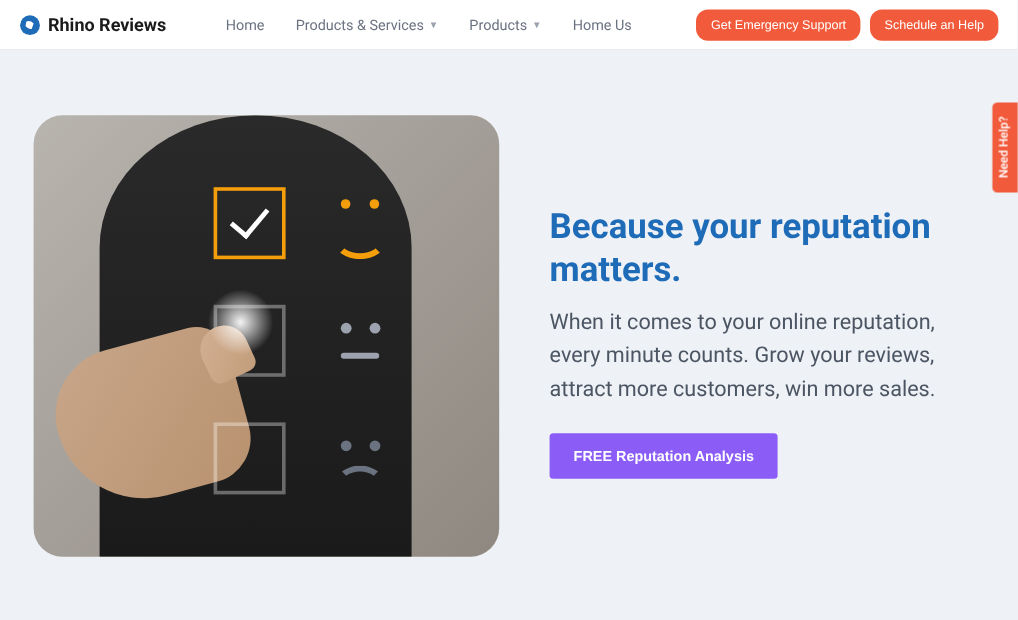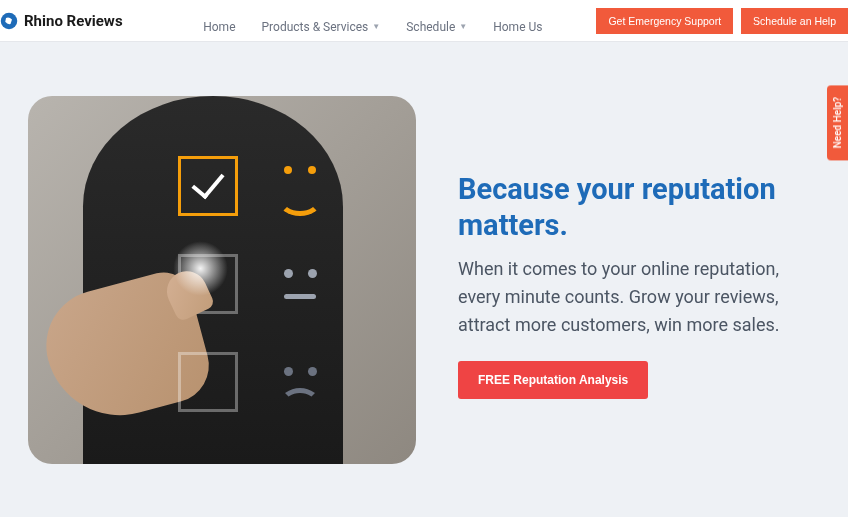--- a/index.html
+++ b/index.html
@@ -1,24 +1,24 @@
 <!DOCTYPE html>
 <html><head>
 <meta charset="utf-8">
 <style>
 *{box-sizing:border-box;margin:0;padding:0}
 body{font-family:-apple-system,BlinkMacSystemFont,'Segoe UI',Roboto,Helvetica,Arial,sans-serif;width:848px;height:517px;background:#eef1f5;overflow:hidden}
-.nav{background:#fff;height:42px;display:flex;align-items:center;padding:0 0;border-bottom:1px solid #e5e7eb}
+.nav{background:#fff;height:42px;display:flex;align-items:center;padding:0 16px;border-bottom:1px solid #e5e7eb}
 .logo{display:flex;align-items:center;gap:6px;font-weight:700;font-size:15px;color:#1a1a1a}
 .logo-icon{width:18px;height:18px}
-.nav-items{display:flex;align-items:flex-end;gap:26px;margin-left:auto;font-size:12px;color:#6b7280}
+.nav-items{display:flex;align-items:center;gap:26px;margin-left:auto;font-size:12px;color:#6b7280}
 .nav-item{display:flex;align-items:center;gap:4px;cursor:pointer}
 .chev{font-size:8px;color:#9ca3af}
 .nav-buttons{display:flex;gap:8px;margin-left:28px}
-.btn-orange{background:#f15a3b;color:#fff;border:none;padding:7px 12px;font-size:10.5px;border-radius:0;cursor:pointer;font-weight:500}
+.btn-orange{background:#f15a3b;color:#fff;border:none;padding:7px 12px;font-size:10.5px;border-radius:10px;cursor:pointer;font-weight:500}
 .hero{display:flex;padding:54px 28px 40px 28px;gap:42px;align-items:center}
 .hero-img{width:388px;height:368px;border-radius:24px;overflow:hidden;flex-shrink:0;position:relative;background:linear-gradient(135deg,#b8b4ae 0%,#8e8880 100%)}
 .person{position:absolute;top:0;left:55px;width:260px;height:368px;background:linear-gradient(180deg,#2a2a2a 0%,#1a1a1a 100%);border-radius:50% 50% 0 0/30% 30% 0 0}
 .arm{position:absolute;bottom:50px;left:20px;width:155px;height:130px;background:linear-gradient(135deg,#c9a68a 0%,#b8926f 100%);border-radius:60px 30px 40px 80px;transform:rotate(-15deg)}
 .finger{position:absolute;top:175px;left:140px;width:40px;height:45px;background:linear-gradient(135deg,#d4b094 0%,#c29d7a 100%);border-radius:20px 20px 8px 8px;transform:rotate(-25deg);z-index:3}
 .glow{position:absolute;top:145px;left:145px;width:55px;height:55px;background:radial-gradient(circle,rgba(255,255,255,0.95) 0%,rgba(255,255,255,0) 70%);z-index:4}
 .boxes{position:absolute;top:60px;left:150px;z-index:2}
 .box{width:60px;height:60px;border:3px solid rgba(255,255,255,0.35);margin-bottom:38px;position:relative}
 .box.sel{border-color:#f59e0b}
 .check{position:absolute;top:14px;left:12px;width:30px;height:18px;border-left:4px solid #fff;border-bottom:4px solid #fff;transform:rotate(-50deg)}
@@ -29,21 +29,21 @@
 .happy-eye1{left:14px}.happy-eye2{left:38px}
 .neut-eye1,.neut-eye2{width:9px;height:9px;background:#9ca3af;border-radius:50%;position:absolute;top:15px}
 .neut-eye1{left:14px}.neut-eye2{left:38px}
 .neut-mouth{position:absolute;top:40px;left:14px;width:32px;height:5px;background:#9ca3af;border-radius:3px}
 .sad-eye1,.sad-eye2{width:9px;height:9px;background:#6b7280;border-radius:50%;position:absolute;top:15px}
 .sad-eye1{left:14px}.sad-eye2{left:38px}
 .sad-mouth{border:5px solid #6b7280;border-radius:50%;border-bottom-color:transparent;border-left-color:transparent;border-right-color:transparent;position:absolute;top:36px;left:10px;width:40px;height:30px}
 .hero-text{flex:1;padding-top:10px}
 .headline{font-size:29px;font-weight:700;color:#1e6bb8;line-height:1.25;margin-bottom:12px}
 .para{font-size:18px;color:#4b5563;line-height:1.55;margin-bottom:14px}
-.cta{display:inline-block;background:#ef4444;color:#fff;border:none;padding:12px 20px;font-size:12px;font-weight:600;border-radius:3px;cursor:pointer;margin-top:8px}
+.cta{display:inline-block;background:#8b5cf6;color:#fff;border:none;padding:12px 20px;font-size:12px;font-weight:600;border-radius:3px;cursor:pointer;margin-top:8px}
 .help-tab{position:fixed;right:0;top:85px;background:#f15a3b;color:#fff;writing-mode:vertical-rl;transform:rotate(180deg);padding:12px 5px;font-size:10px;border-radius:0 4px 4px 0;cursor:pointer;font-weight:500}
 </style>
 </head>
 <body>
 
 <nav class="nav">
   <div class="logo">
     <svg class="logo-icon" viewBox="0 0 24 24">
         <circle cx="12" cy="12" r="11" fill="#1e6bb8"></circle>
         <path d="M8 8 Q12 6 16 10 L14 16 Q10 17 7 13 Z" fill="#fff"></path>
@@ -52,21 +52,21 @@
   </div>
   <div class="nav-items">
     <div class="nav-item">
         <span>Home</span>
       </div>
     <div class="nav-item">
         <span>Products &amp; Services</span>
         <span class="chev">▼</span>
       </div>
     <div class="nav-item">
-        <span>Schedule</span>
+        <span>Products</span>
         <span class="chev">▼</span>
       </div>
     <div class="nav-item">
         <span>Home Us</span>
       </div>
     <div class="nav-buttons">
       <button class="btn-orange">Get Emergency Support</button>
       <button class="btn-orange">Schedule an Help</button>
     </div>
   </div>

